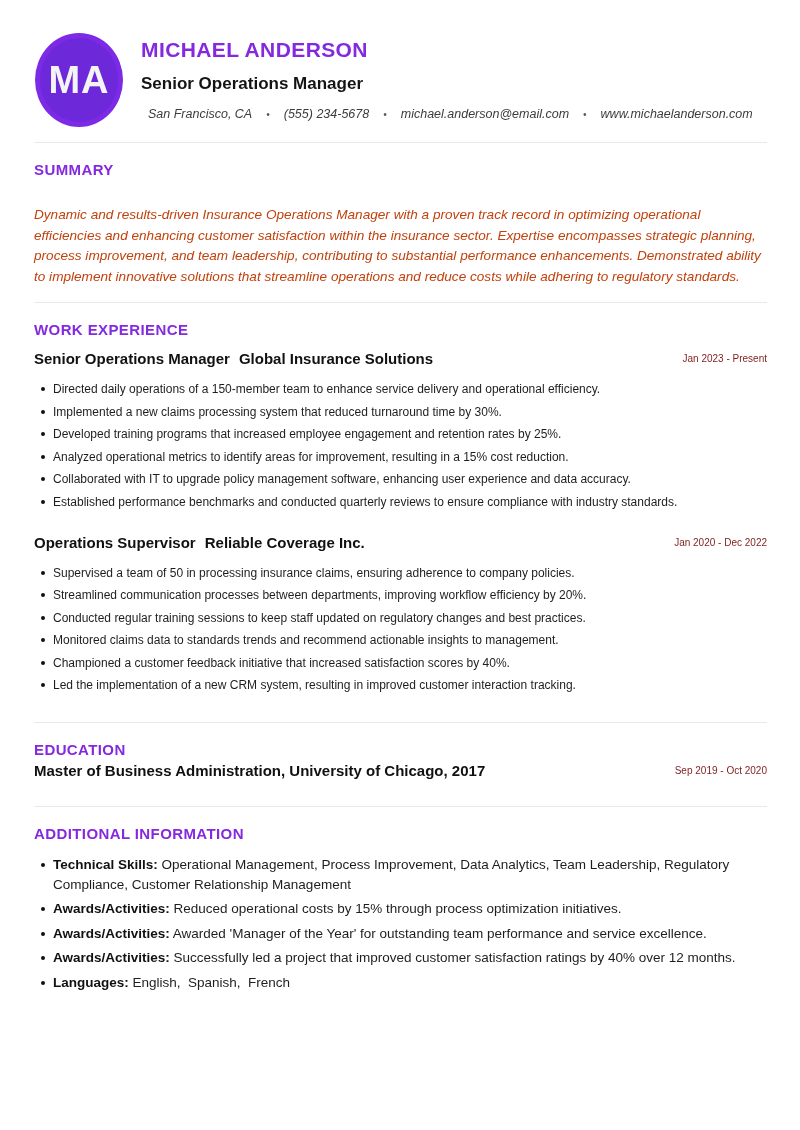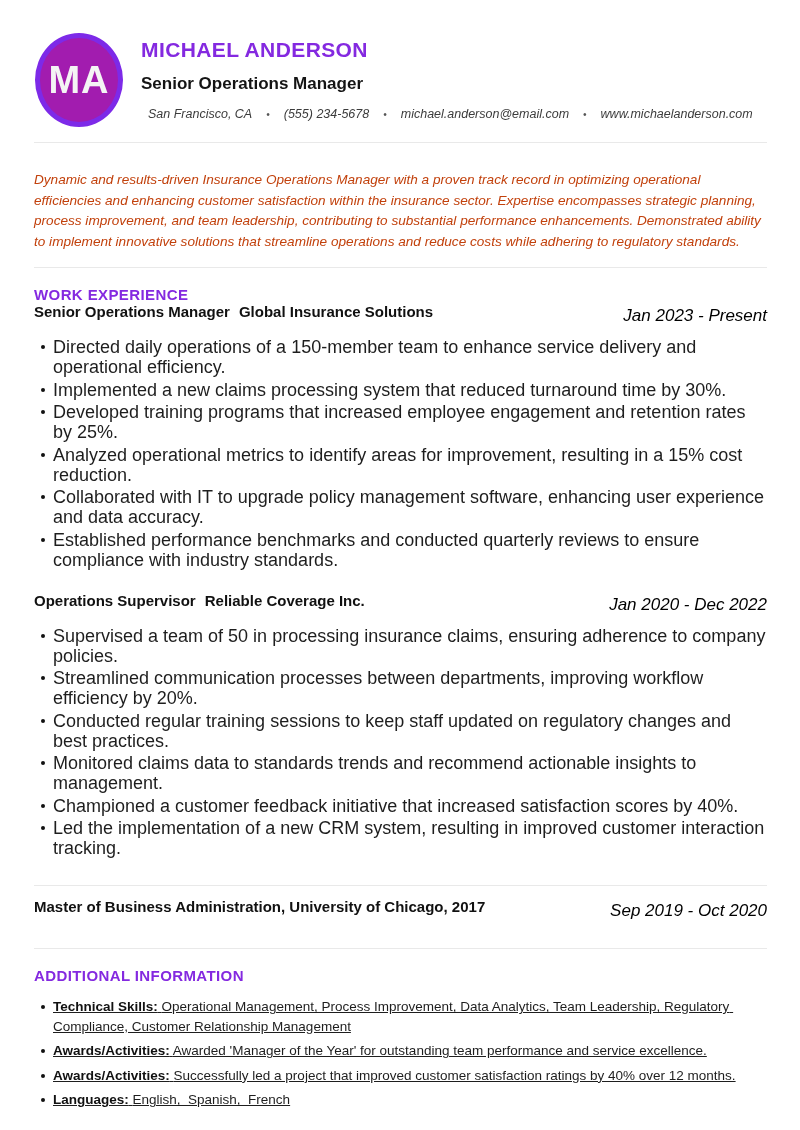--- a/index.html
+++ b/index.html
@@ -7,21 +7,21 @@
   body { font-family: "Liberation Sans", sans-serif; color: #1e1e1e; }
   .page {
     width: 800px; height: 1130px; background: #ffffff;
     overflow: hidden; position: relative;
   }
 
   
   .header { display: flex; align-items: flex-start; padding: 33px 33px 0 35px; }
   .avatar {
     width: 88px; height: 94px; border-radius: 50%;
-    border: 5px solid #7d2ae8; background: #a21caf;
+    border: 5px solid #7d2ae8; background: #6d28d9;
     display: flex; align-items: center; justify-content: center;
     flex-shrink: 0;
   }
   .avatar-initials {
     color: #f4f4f4; font-size: 38px; font-weight: 700; letter-spacing: 1px;
   }
   .header-info { margin-left: 18px; padding-top: 6px; }
   .name {
     color: #8429e0; font-size: 21px; font-weight: 800; letter-spacing: 0.4px;
     line-height: 1.05;
@@ -35,47 +35,47 @@
   }
   .contact-sep { margin: 0 14px; font-size: 10px; color: #555; }
 
   
   .divider { border: none; border-top: 1px solid #e9e9e9; margin: 15px 33px 0 34px; }
   .section { padding: 0 33px 0 34px; }
   .section-heading {
     margin-top: 18px; color: #8429e0; font-size: 15px; font-weight: 800;
     letter-spacing: 0.4px;
   }
-  .dates { font-style: italic; font-size: 17px; color: #000000; white-space: nowrap; padding-top: 3px; }
+  .dates { font-size: 10px; color: #7f1d1d; white-space: nowrap; padding-top: 3px; }
 
   
   .summary-text { margin-top: 27px; font-size: 13.6px; line-height: 20.6px; color: #c2410c; font-style: italic; }
 
   
   .entry-header { display: flex; justify-content: space-between; align-items: flex-start; }
   .entry-title { font-size: 15px; font-weight: 700; color: #111111; }
   .entry-company { font-size: 15px; font-weight: 700; color: #111111; margin-left: 9px; }
-  .job { }
+  .job { margin-top: 12px; }
   .job + .job { margin-top: 22px; }
   .bullets { list-style: none; margin-top: 11px; padding-left: 7px; }
   .bullets li {
-    position: relative; padding-left: 12px; font-size: 18px;
+    position: relative; padding-left: 12px; font-size: 12px;
     line-height: 20px; margin-bottom: 2.5px; color: #1e1e1e;
   }
   .bullets li::before {
     content: ""; position: absolute; left: 0; top: 8px;
     width: 4px; height: 4px; border-radius: 50%; background: #111111;
   }
-  .edu-row { margin-top: 12px; gap: 14px; }
+  .edu-row { margin-top: 4px; gap: 14px; }
 
   
   .ai-list { list-style: none; margin-top: 13px; padding-left: 7px; }
   .ai-list li {
     position: relative; padding-left: 12px; font-size: 13.5px;
-    line-height: 19.5px; margin-bottom: 5px; color: #1e1e1e; text-decoration: underline;
+    line-height: 19.5px; margin-bottom: 5px; color: #1e1e1e;
   }
   .ai-list li::before {
     content: ""; position: absolute; left: 0; top: 8px;
     width: 4px; height: 4px; border-radius: 50%; background: #111111;
   }
   .ai-label { font-weight: 700; color: #111111; }
   .ai-text { white-space: pre-wrap; }
 </style>
 </head>
 <body>
@@ -97,20 +97,21 @@
         <span>michael.anderson@email.com</span>
         <span class="contact-sep">•</span>
         <span>www.michaelanderson.com</span>
       </div>
     </div>
   </div>
 
   <hr class="divider">
 
   <div class="section">
+    <div class="section-heading">SUMMARY</div>
     <p class="summary-text">Dynamic and results-driven Insurance Operations Manager with a proven track record in optimizing operational efficiencies and enhancing customer satisfaction within the insurance sector. Expertise encompasses strategic planning, process improvement, and team leadership, contributing to substantial performance enhancements. Demonstrated ability to implement innovative solutions that streamline operations and reduce costs while adhering to regulatory standards.</p>
   </div>
 
   <hr class="divider">
 
   <div class="section">
     <div class="section-heading">WORK EXPERIENCE</div>
 
     <div class="job">
       <div class="entry-header">
@@ -143,34 +144,39 @@
         <li>Monitored claims data to standards trends and recommend actionable insights to management.</li>
         <li>Championed a customer feedback initiative that increased satisfaction scores by 40%.</li>
         <li>Led the implementation of a new CRM system, resulting in improved customer interaction tracking.</li>
       </ul>
     </div>
   </div>
 
   <hr class="divider" style="margin-top: 27px;">
 
   <div class="section">
+    <div class="section-heading">EDUCATION</div>
     <div class="entry-header edu-row">
       <span class="entry-title">Master of Business Administration, University of Chicago, 2017</span>
       <span class="dates">Sep 2019 - Oct 2020</span>
     </div>
   </div>
 
   <hr class="divider" style="margin-top: 27px;">
 
   <div class="section">
     <div class="section-heading">ADDITIONAL INFORMATION</div>
     <ul class="ai-list">
       <li>
         <span class="ai-label">Technical Skills:</span>
         <span class="ai-text">Operational Management, Process Improvement, Data Analytics, Team Leadership, Regulatory Compliance, Customer Relationship Management</span>
+      </li>
+      <li>
+        <span class="ai-label">Awards/Activities:</span>
+        <span class="ai-text">Reduced operational costs by 15% through process optimization initiatives.</span>
       </li>
       <li>
         <span class="ai-label">Awards/Activities:</span>
         <span class="ai-text">Awarded 'Manager of the Year' for outstanding team performance and service excellence.</span>
       </li>
       <li>
         <span class="ai-label">Awards/Activities:</span>
         <span class="ai-text">Successfully led a project that improved customer satisfaction ratings by 40% over 12 months.</span>
       </li>
       <li>

